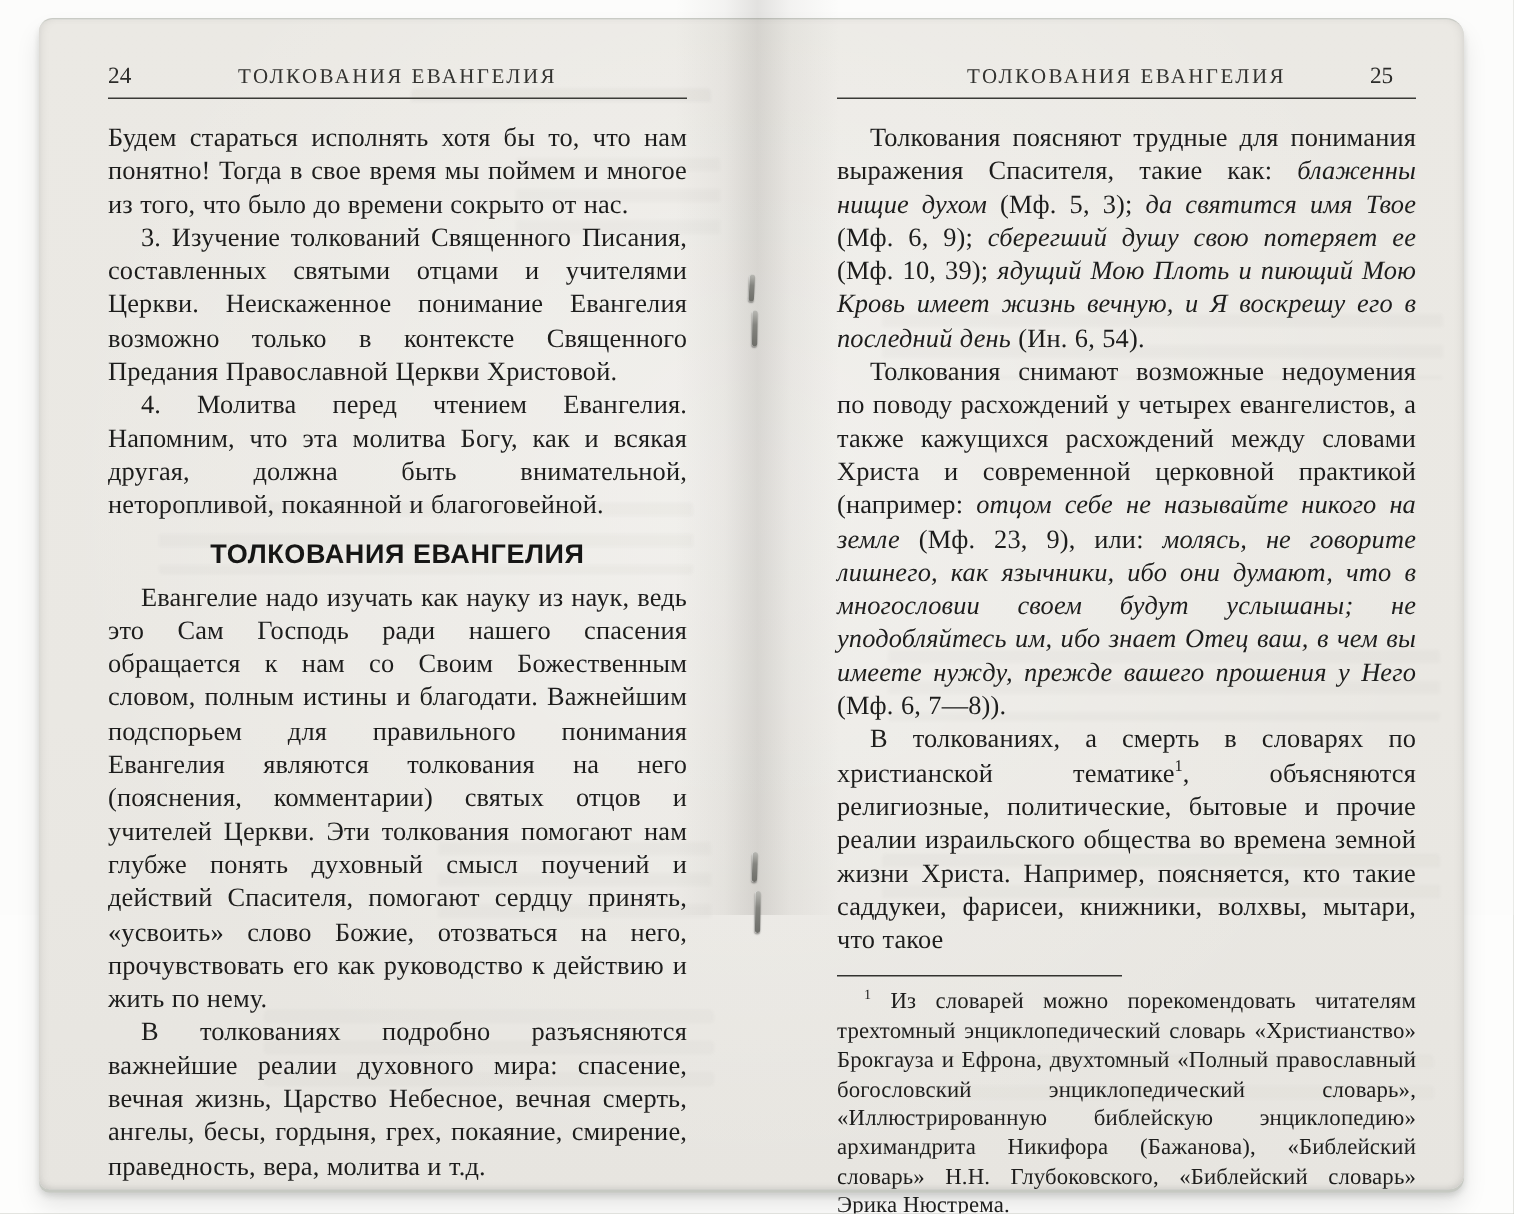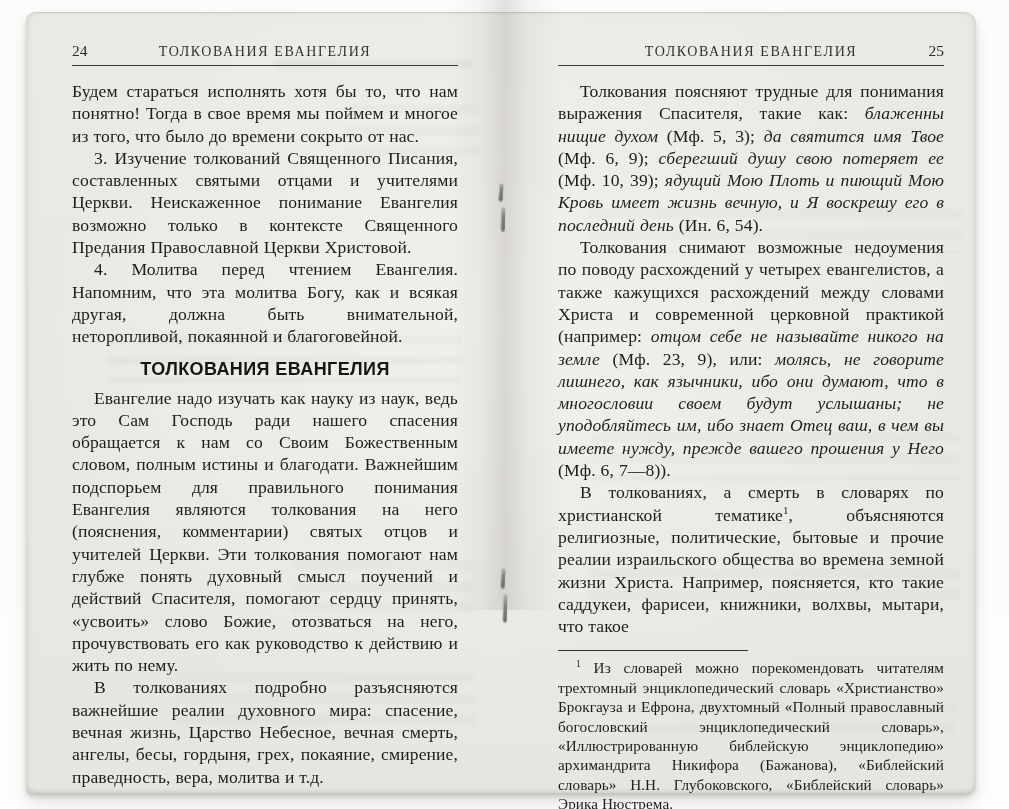--- a/index.html
+++ b/index.html
@@ -52,21 +52,21 @@
   .page-col{position:absolute;width:386px;color:#1d1d1c;}
   .page-col.left{left:72px;top:42px;}
   .page-col.right{left:558px;top:42px;}
 
   .running-head{
     display:flex;align-items:baseline;
     border-bottom:1.6px solid #3a3a36;
     padding-bottom:5px;margin-bottom:14px;
   }
   .rh-num{width:46px;font-size:15.5px;color:#2c2c2a;}
-  .page-col.right .rh-num{text-align:right;}
+  .page-col.right .rh-num{text-align:center;}
   .rh-title{
     flex:1;text-align:center;
     font-size:14px;letter-spacing:1.6px;color:#32322f;
   }
 
   .body-text p{
     margin:0;text-align:justify;
     font-size:17.6px;line-height:22.3px;
     letter-spacing:0.1px;word-spacing:0.4px;
   }

